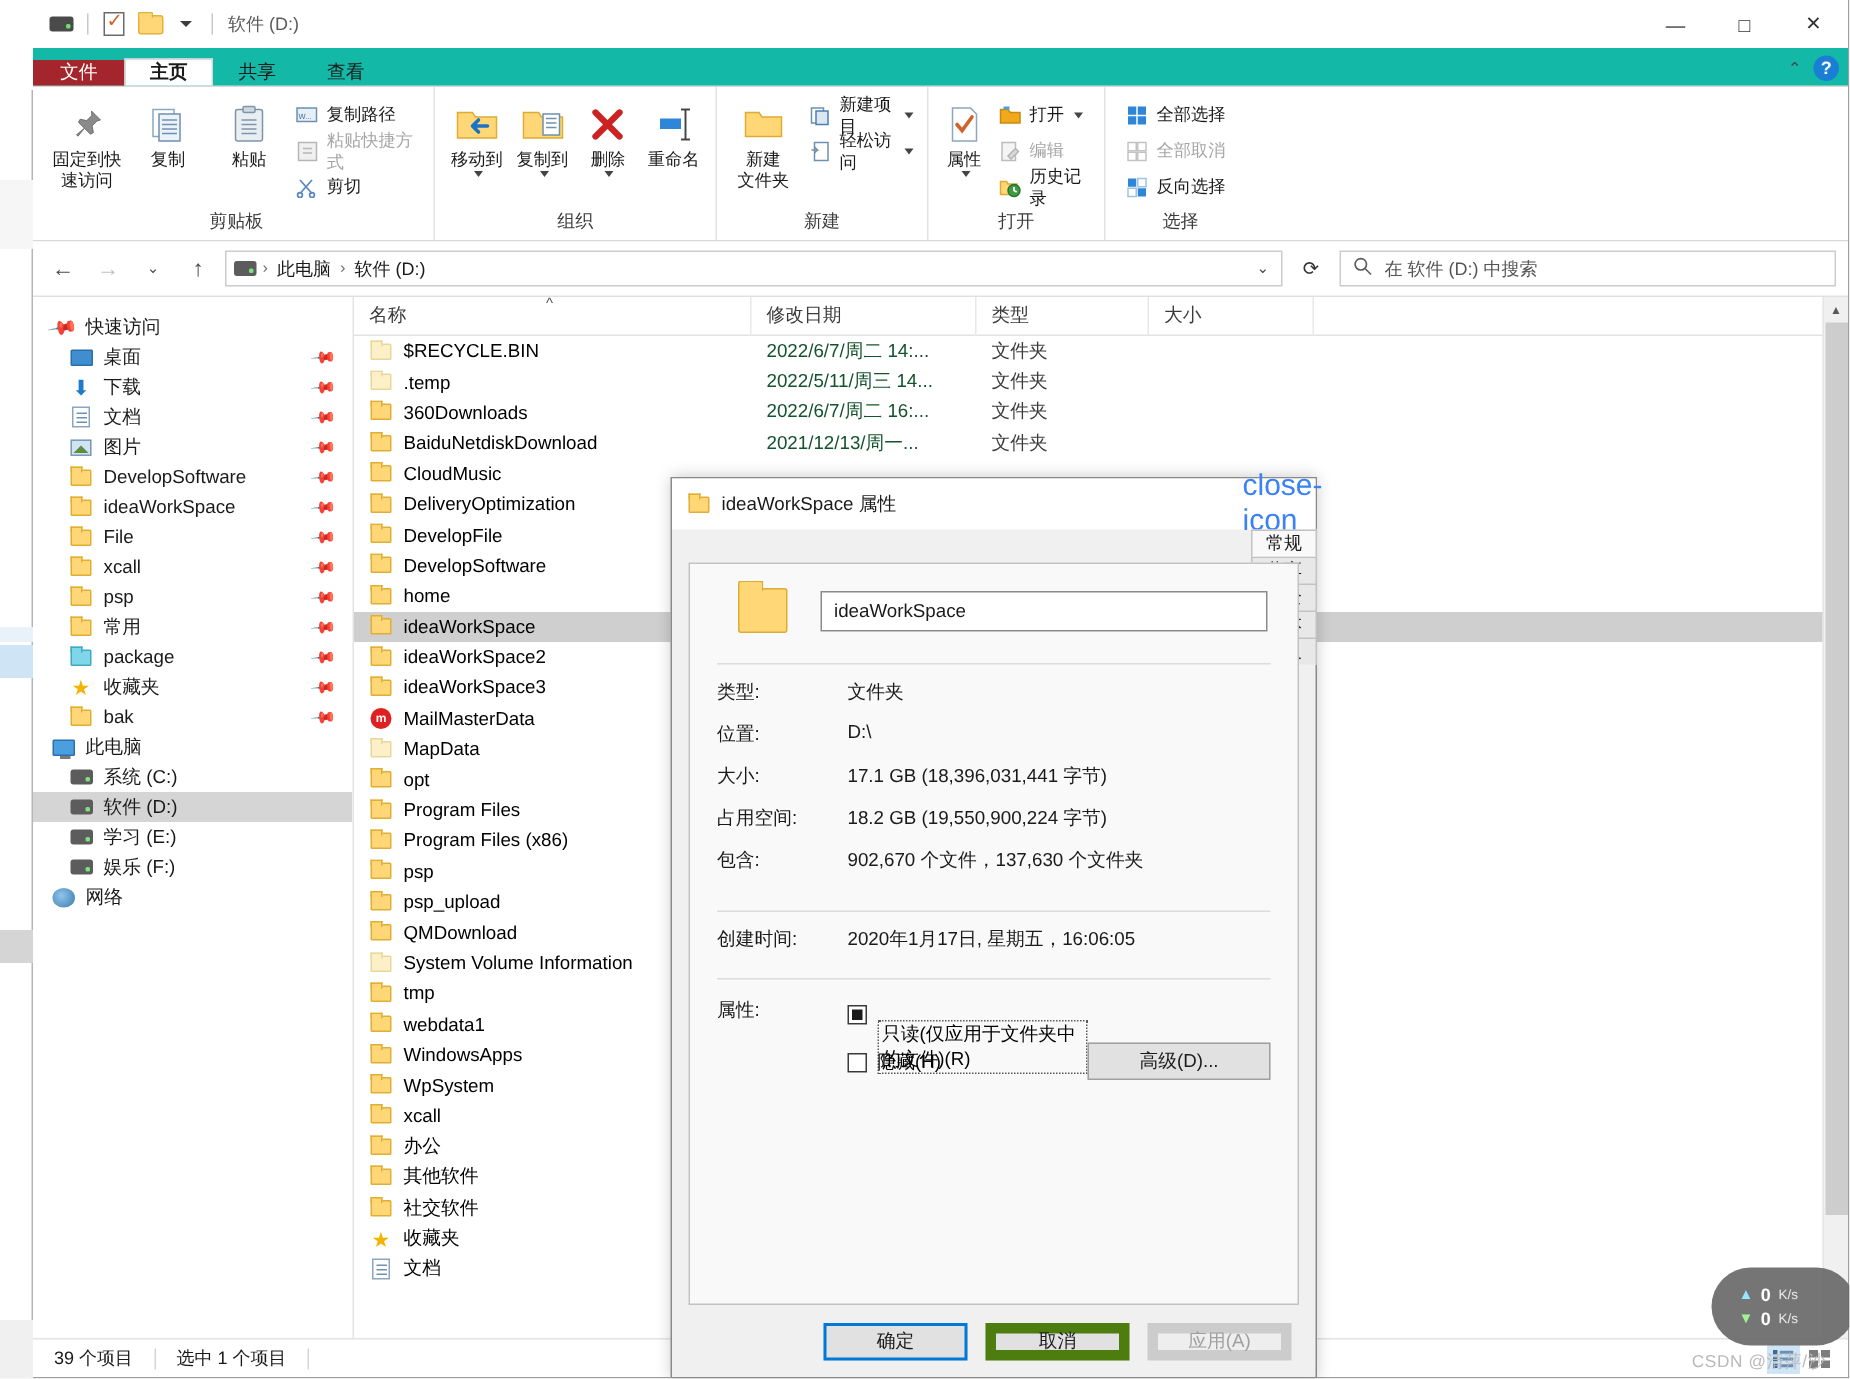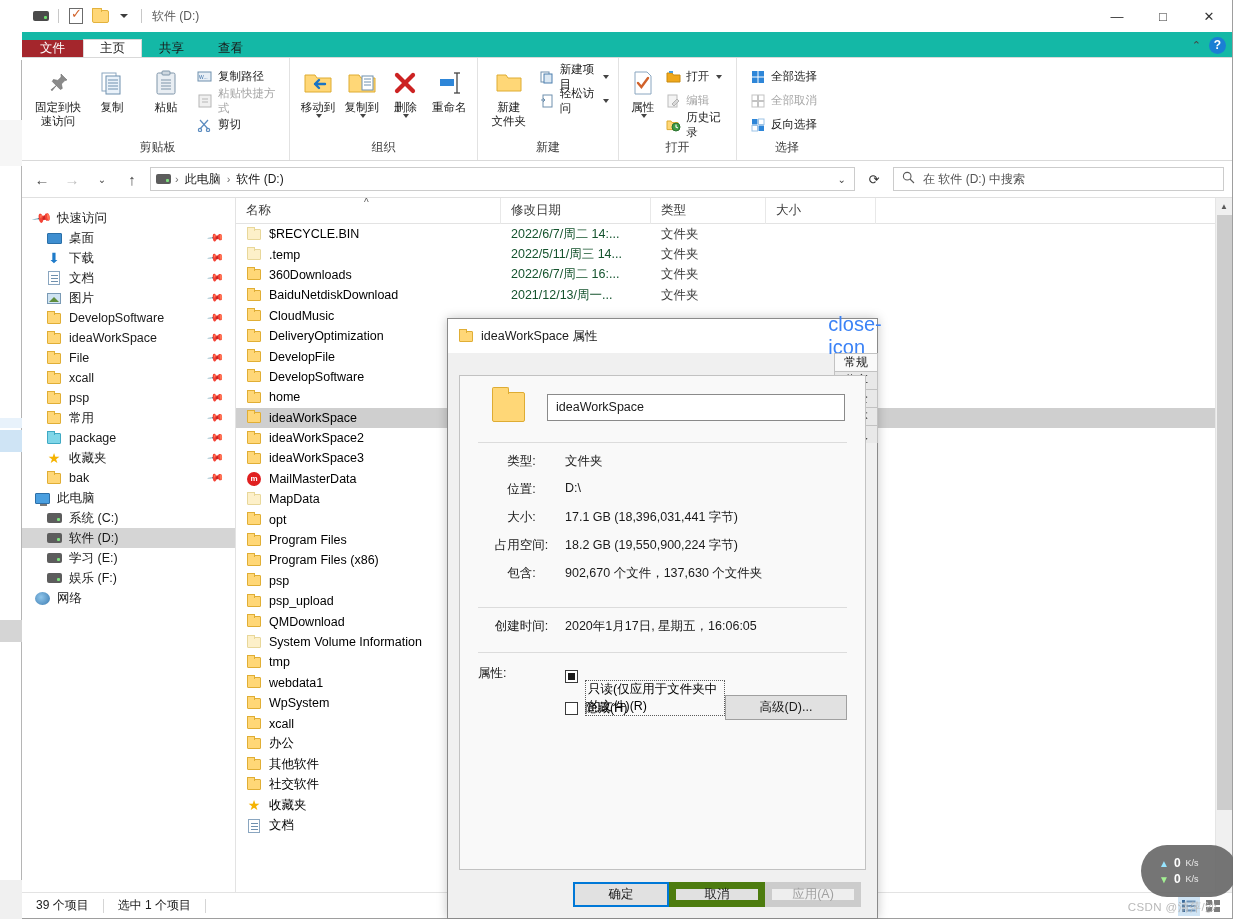--- a/index.html
+++ b/index.html
@@ -81,21 +81,21 @@
     border-bottom: 1px solid #d9d9d9; background:#14b8a6; flex:none;
   }
   .tab-file {
     background:#a4262c; color:#fff; padding: 0 18px; display:flex; align-items:center;
     font-size:12.5px;
   }
   .tab {
     padding: 0 16px; display:flex; align-items:center; font-size:12.5px; color:#1a1a1a;
     border: 1px solid transparent; border-bottom:none;
   }
-  .tab.active { background:#fff; border-color:#d9d9d9; position:relative; top:0; }
+  .tab.active { background:#fff; border-color:#d9d9d9; position:relative; top:0;font-weight:bold; }
   .tabstrip-right { position:absolute; right:6px; top:0; height:26px; display:flex; align-items:center; gap:8px; }
   .help-btn {
     width:17px;height:17px;border-radius:50%;background:#1a7fd4;color:#fff;
     font-size:12px;font-weight:bold;display:flex;align-items:center;justify-content:center;
   }
   .chev-up { color:#444; font-size:11px; }
 
   
   .ribbon {
     height: 103px; background:#fff; border-bottom:1px solid #d9d9d9;
@@ -217,34 +217,34 @@
   .prop-head { display:flex; align-items:center; gap:22px; padding-bottom:14px;}
   .bigfolder {
     width:33px;height:30px;background:#ffd777;border:1px solid #deac33;border-radius:0 2px 2px 2px; position:relative; margin-left:14px;
   }
   .bigfolder::before{content:'';position:absolute;left:-1px;top:-6px;width:15px;height:6px;background:#ffd777;border:1px solid #deac33;border-bottom:none;border-radius:2px 2px 0 0;}
   .nameinput {
     flex:1; height:27px; border:1px solid #8a8a8a; background:#fff; display:flex; align-items:center;
     padding-left:8px; font-size:12.5px; color:#1a1a1a; margin-right:2px;
   }
   .hr { height:1px; background:#dcdcdc; margin: 6px 0 10px 0; }
-  .prow { display:flex; align-items:flex-start; min-height:28px; font-size:12.5px;text-align:center; }
+  .prow { display:flex; align-items:flex-start; min-height:28px; font-size:12.5px; }
   .plabel { width:87px; color:#1a1a1a; flex:none; }
   .pvalue { color:#1a1a1a; }
   .attrrow { display:flex; align-items:flex-start; font-size:12.5px; }
   .attrcol { flex:1; }
   .cbline { display:flex; align-items:center; gap:7px; height:22px; }
   .cb { width:13px;height:13px;border:1px solid #3a3a3a;background:#fff; flex:none; position:relative;}
   .cb.filled::after { content:''; position:absolute; left:2px; top:2px; width:7px;height:7px;background:#1a1a1a;}
   .focusdot { border:1px dotted #5a5a5a; padding: 0 2px; margin-top: 44px; }
   .advbtn {
     width:122px; height:25px; border:1px solid #a0a0a0; background:#e1e1e1;
     display:flex; align-items:center; justify-content:center; font-size:12.5px; color:#1a1a1a;
   }
-  .dlg-buttons { height:48px; display:flex; align-items:center; justify-content:flex-end; padding-right:16px; }
+  .dlg-buttons { height:48px; display:flex; align-items:center; justify-content:flex-end; gap:12px; padding-right:16px; }
   .dbtn { width:96px; height:25px; border:7px solid #4d7c0f; background:#e1e1e1;
           display:flex; align-items:center; justify-content:center; font-size:12.5px; color:#1a1a1a;}
   .dbtn.default { border:2px solid #0078d7; background:#e1e1e1; }
   .dbtn.disabled { color:#a0a0a0; background:#eeeeee; border-color:#cccccc;}
 
   
   .speedwidget {
     position:absolute; right:-4px; bottom:22px; width:96px; height:52px;
     background:#6a6a6a; border-radius:26px; color:#fff; opacity:0.92;
     display:flex; flex-direction:column; justify-content:center; padding-left:18px; gap:2px;
@@ -1001,20 +1001,31 @@
               <span class="cell date"></span>
               <span class="cell type"></span>
               <span class="cell size"></span>
             </div>
             <div class="row">
               <span class="cell name">
                 <span class="ico16">
                   <span class="f-yellow"></span>
                 </span>
                 <span>webdata1</span>
+              </span>
+              <span class="cell date"></span>
+              <span class="cell type"></span>
+              <span class="cell size"></span>
+            </div>
+            <div class="row">
+              <span class="cell name">
+                <span class="ico16">
+                  <span class="f-yellow"></span>
+                </span>
+                <span>WindowsApps</span>
               </span>
               <span class="cell date"></span>
               <span class="cell type"></span>
               <span class="cell size"></span>
             </div>
             <div class="row">
               <span class="cell name">
                 <span class="ico16">
                   <span class="f-yellow"></span>
                 </span>

